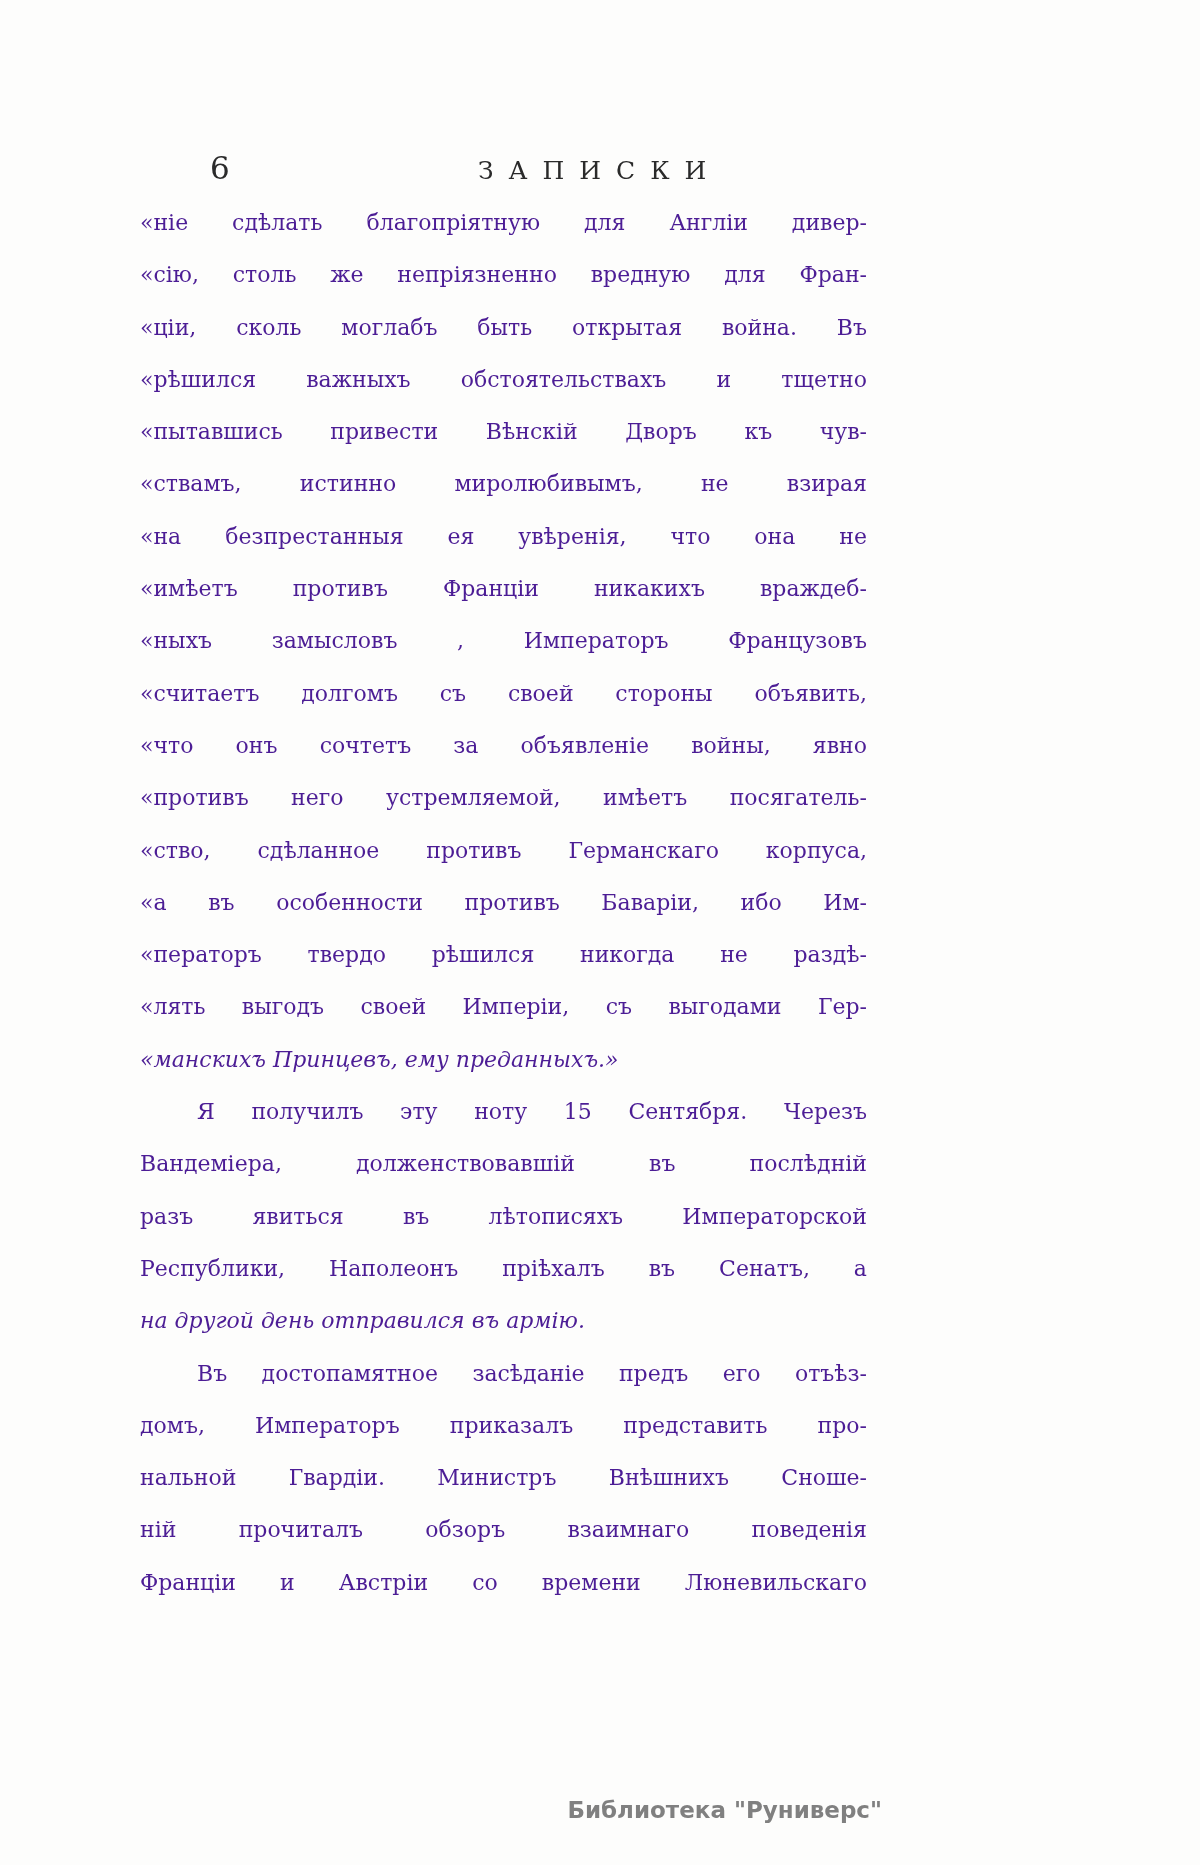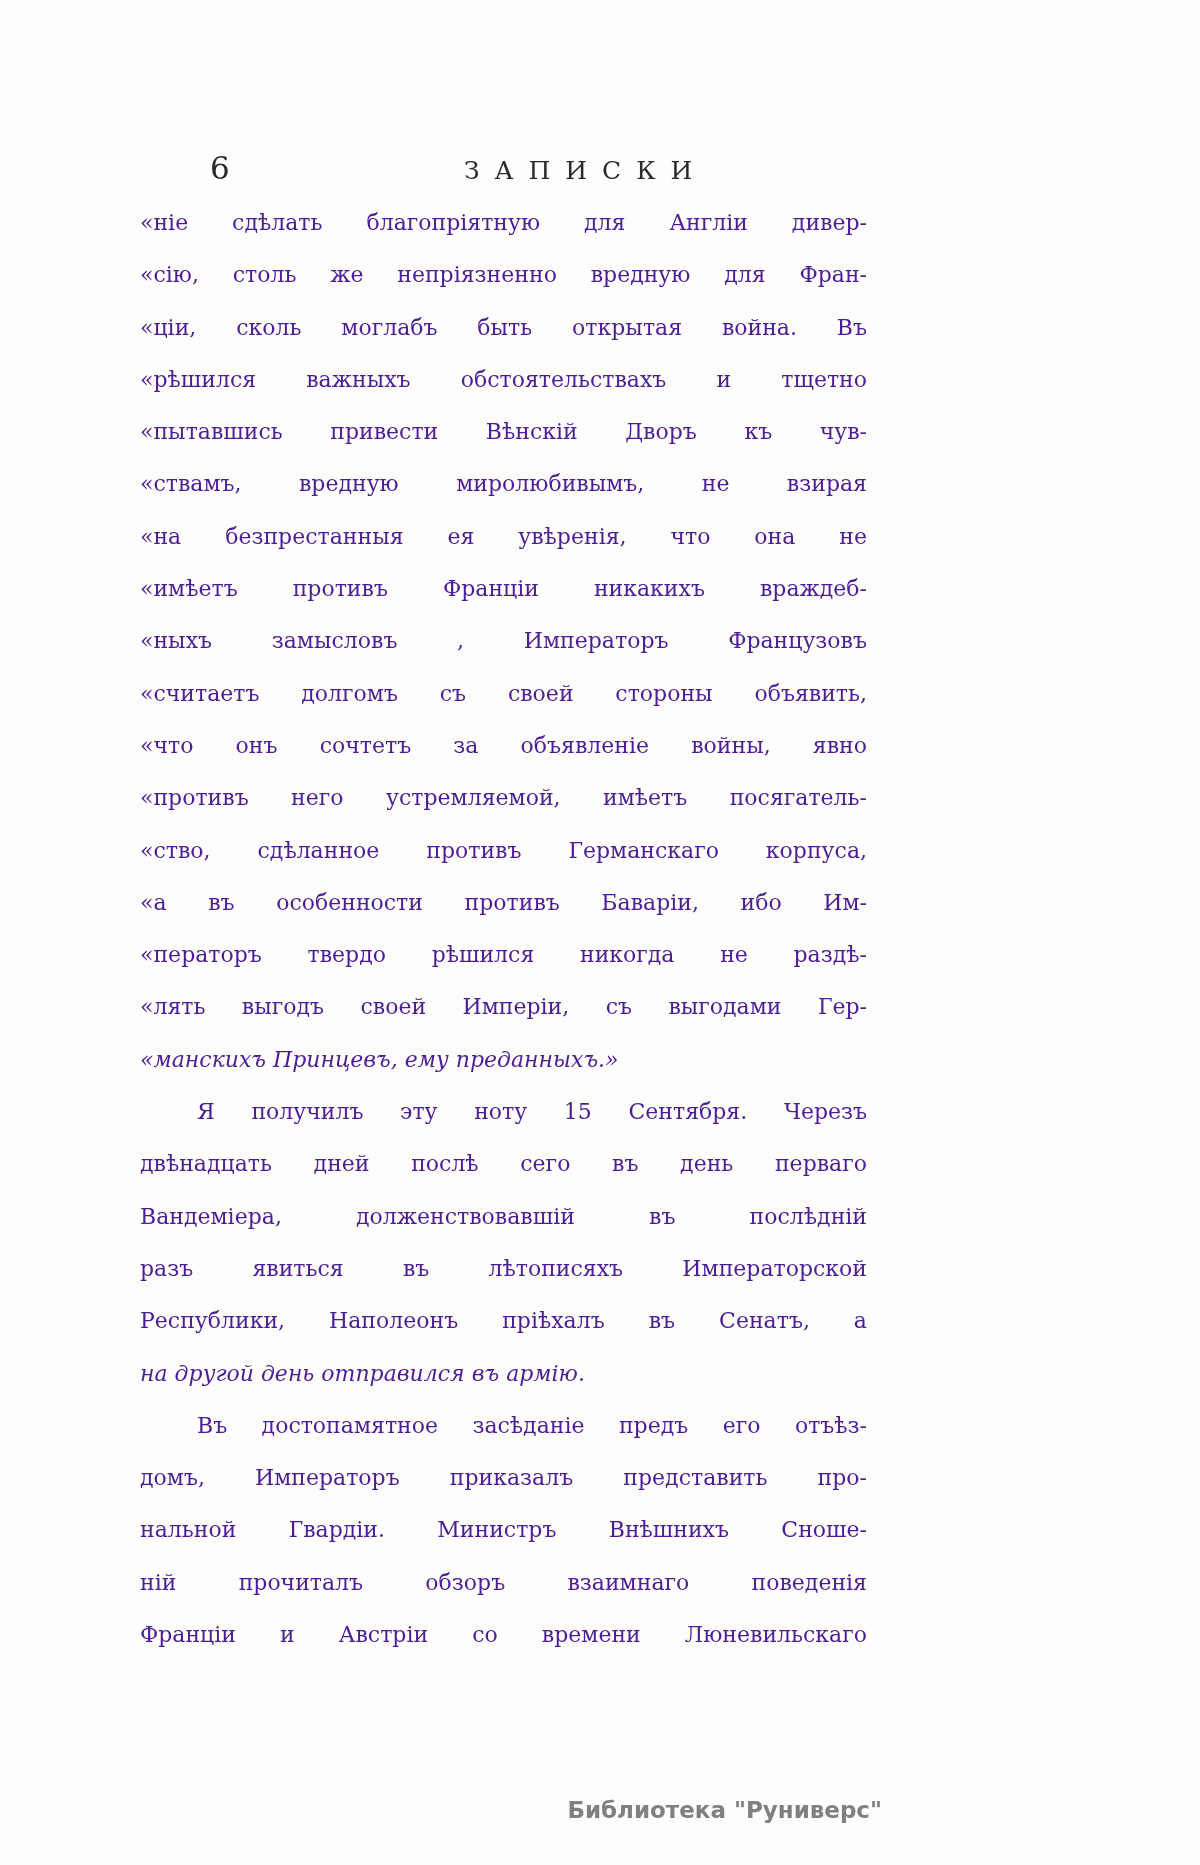--- a/index.html
+++ b/index.html
@@ -21,21 +21,21 @@
     width: 727px; height: 42px;
   }
   .pagenum {
     position: absolute;
     left: 70px; top: 0;
     font-size: 31px;
     color: #2a2a2a;
   }
   .title {
     position: absolute;
-    left: 324px; top: 6px;
+    left: 338px; top: 6px;
     font-size: 25px;
     letter-spacing: 15px;
     color: #2a2a2a;
     white-space: nowrap;
   }
   .body-text {
     position: absolute;
     top: 197px; left: 140px;
     width: 727px;
     font-size: 22px;
@@ -72,34 +72,33 @@
     <span class="pagenum">6</span>
     <span class="title">ЗАПИСКИ</span>
   </div>
 
   <div class="body-text" id="text-body">
       <div class="line justify">«ніе сдѣлать благопріятную для Англіи дивер-</div>
       <div class="line justify">«сію, столь же непріязненно вредную для Фран-</div>
       <div class="line justify">«ціи, сколь моглабъ быть открытая война. Въ</div>
       <div class="line justify">«рѣшился важныхъ обстоятельствахъ и тщетно</div>
       <div class="line justify">«пытавшись привести Вѣнскій Дворъ къ чув-</div>
-      <div class="line justify">«ствамъ, вредную миролюбивымъ, не взирая</div>
+      <div class="line justify">«ствамъ, истинно миролюбивымъ, не взирая</div>
       <div class="line justify">«на безпрестанныя ея увѣренія, что она не</div>
       <div class="line justify">«имѣетъ противъ Франціи никакихъ враждеб-</div>
       <div class="line justify">«ныхъ замысловъ , Императоръ Французовъ</div>
       <div class="line justify">«считаетъ долгомъ съ своей стороны объявить,</div>
       <div class="line justify">«что онъ сочтетъ за объявленіе войны, явно</div>
       <div class="line justify">«противъ него устремляемой, имѣетъ посягатель-</div>
       <div class="line justify">«ство, сдѣланное противъ Германскаго корпуса,</div>
       <div class="line justify">«а въ особенности противъ Баваріи, ибо Им-</div>
       <div class="line justify">«ператоръ твердо рѣшился никогда не раздѣ-</div>
       <div class="line justify">«лять выгодъ своей Имперіи, съ выгодами Гер-</div>
       <div class="line left">«манскихъ Принцевъ, ему преданныхъ.»</div>
       <div class="line justify indent">Я получилъ эту ноту 15 Сентября. Черезъ</div>
-      <div class="line justify">двѣнадцать дней послѣ сего въ день перваго</div>
       <div class="line justify">Вандеміера, долженствовавшій въ послѣдній</div>
       <div class="line justify">разъ явиться въ лѣтописяхъ Императорской</div>
       <div class="line justify">Республики, Наполеонъ пріѣхалъ въ Сенатъ, а</div>
       <div class="line left">на другой день отправился въ армію.</div>
       <div class="line justify indent">Въ достопамятное засѣданіе предъ его отъѣз-</div>
       <div class="line justify">домъ, Императоръ приказалъ представить про-</div>
       <div class="line justify">нальной Гвардіи. Министръ Внѣшнихъ Сноше-</div>
       <div class="line justify">ній прочиталъ обзоръ взаимнаго поведенія</div>
       <div class="line justify">Франціи и Австріи со времени Люневильскаго</div>
     </div>

